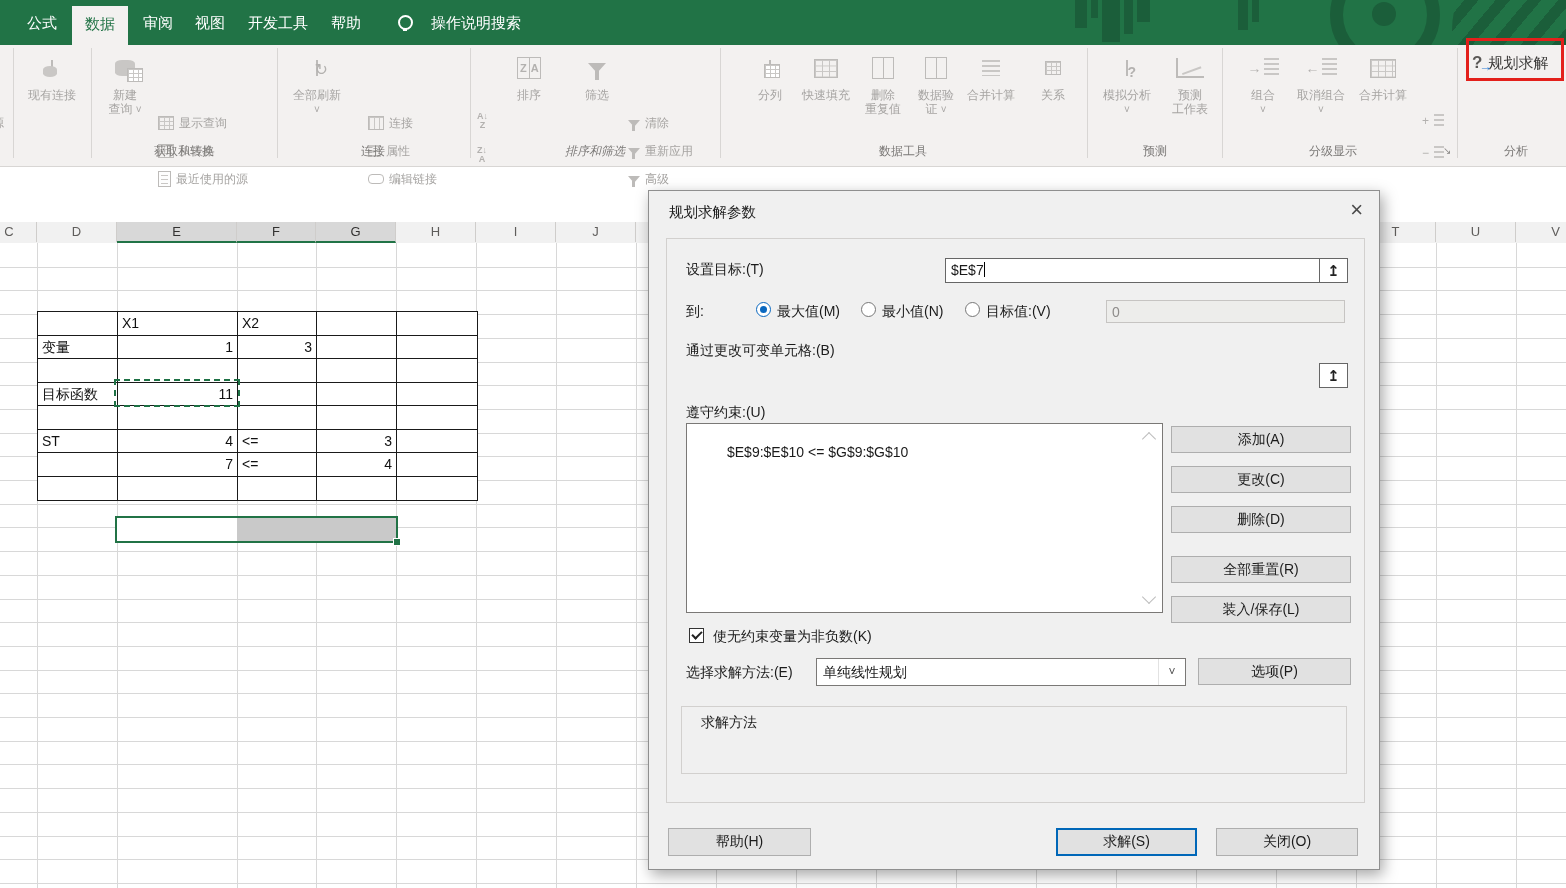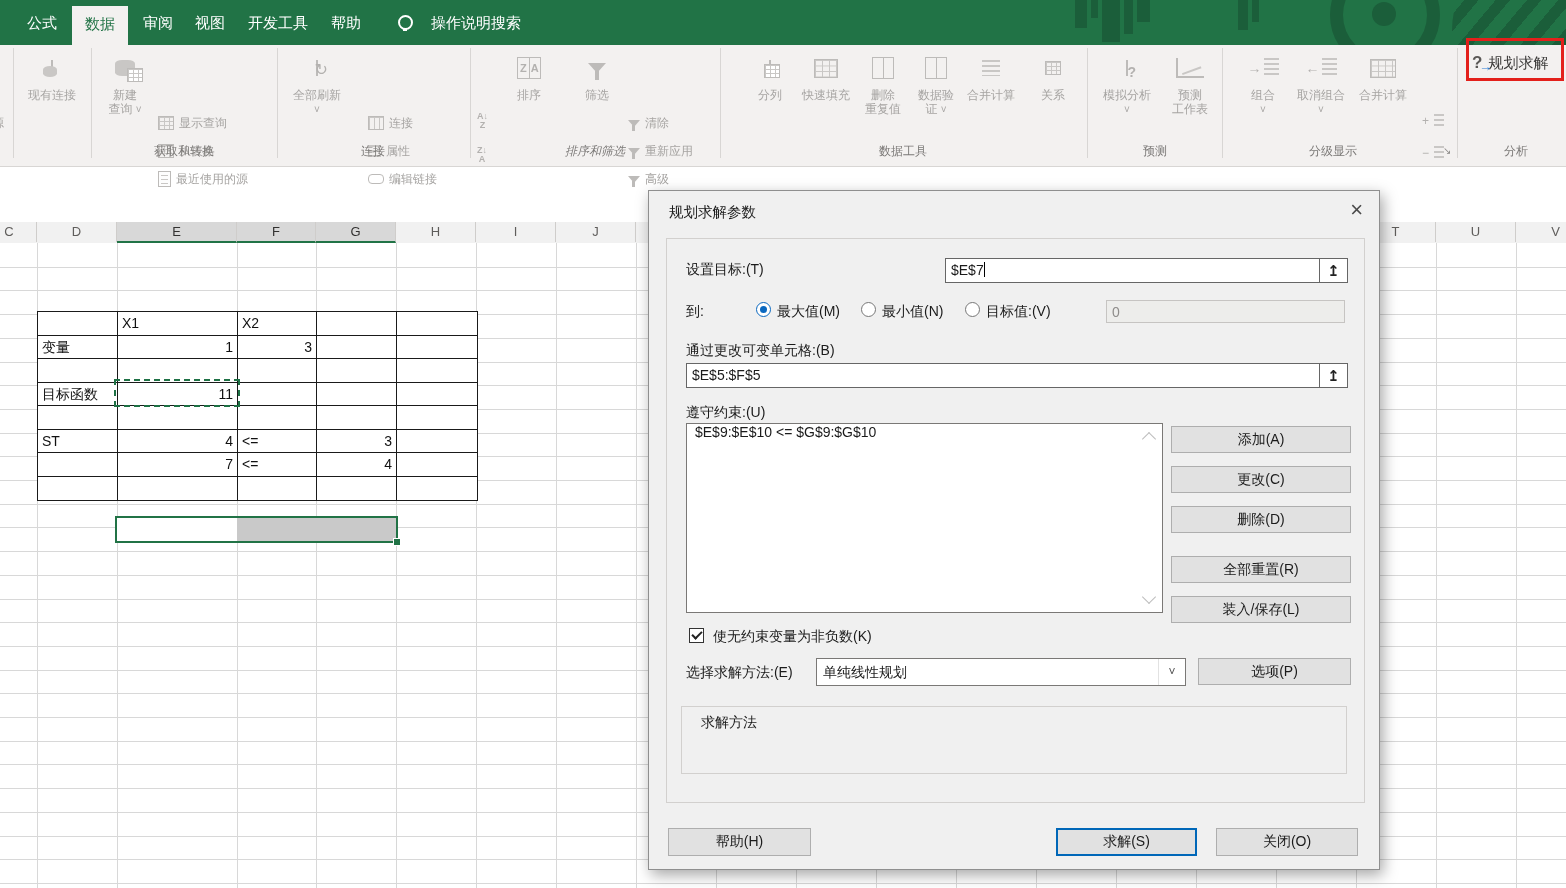--- a/index.html
+++ b/index.html
@@ -89,21 +89,21 @@
   .dlabel{position:absolute;white-space:nowrap;}
   .dinput{position:absolute;background:#fff;border:1px solid #666;line-height:23px;padding:0 5px;overflow:hidden;white-space:nowrap;}
   .dinput.disabled{background:#ededeb;border-color:#c6c4c2;color:#8e8c8a;}
   .caret{display:inline-block;width:1px;height:15px;background:#000;vertical-align:-2px;}
   .picker{position:absolute;width:27px;background:#fff;border:1px solid #666;display:flex;align-items:center;justify-content:center;
      font-size:15px;color:#222;font-weight:bold;}
   .radio{position:absolute;width:15px;height:15px;border-radius:50%;border:1px solid #777;background:#fff;box-sizing:border-box;}
   .radio.sel{border-color:#0a68c0;}
   .radio.sel::after{content:"";display:block;width:7px;height:7px;margin:3px;border-radius:50%;background:#0a68c0;}
   #constraint-list{position:absolute;left:37px;top:232px;width:475px;height:188px;background:#fff;border:1px solid #7a7876;}
-  #constraint-list .row{padding:0 8px;white-space:nowrap;}
+  #constraint-list .row{padding:20px 8px;white-space:nowrap;margin-left:32px;}
   .scrollchev{position:absolute;width:9px;height:9px;border-left:1.5px solid #bdbdbd;border-top:1.5px solid #bdbdbd;}
   .dbtn{position:absolute;background:#e1e1e1;border:1px solid #aeaeae;display:flex;align-items:center;justify-content:center;
      font-size:14px;color:#1b1b1b;box-sizing:border-box;}
   .dbtn.default{border:2px solid #0067b8;}
   #nonneg-box{position:absolute;left:40px;top:437px;width:15px;height:15px;background:#fff;border:1.5px solid #333;box-sizing:border-box;}
   #nonneg-box .checkmark{display:block;width:8px;height:4px;border-left:2px solid #222;border-bottom:2px solid #222;
      transform:rotate(-45deg);margin:2px 0 0 1.5px;}
   #method-combo{position:absolute;left:167px;top:467px;width:370px;height:28px;background:#fff;border:1px solid #7a7876;
      line-height:26px;padding:0 6px;box-sizing:border-box;}
   #method-combo .cchev{position:absolute;right:0;top:0;width:26px;height:26px;display:flex;align-items:center;justify-content:center;
@@ -479,21 +479,20 @@
     <div class="dlabel" style="left:37px;top:112px;">到:</div>
     <span class="radio sel" style="left:107px;top:111px;"></span>
     <div class="dlabel" style="left:128px;top:112px;">最大值(M)</div>
     <span class="radio" style="left:212px;top:111px;"></span>
     <div class="dlabel" style="left:233px;top:112px;">最小值(N)</div>
     <span class="radio" style="left:316px;top:111px;"></span>
     <div class="dlabel" style="left:337px;top:112px;">目标值:(V)</div>
     <div class="dinput disabled" style="left:457px;top:109px;width:227px;height:21px;">0</div>
 
     <div class="dlabel" style="left:37px;top:151px;">通过更改可变单元格:(B)</div>
-    <div class="dinput" style="left:37px;top:172px;width:623px;height:23px;">$E$5:$F$5</div>
     <div class="picker" style="left:670px;top:172px;height:23px;">↥</div>
 
     <div class="dlabel" style="left:37px;top:213px;">遵守约束:(U)</div>
     <div id="constraint-list">
       <div class="row">$E$9:$E$10 &lt;= $G$9:$G$10</div>
       <span class="scrollchev" style="position:absolute;right:8px;top:10px;transform:rotate(45deg);"></span>
       <span class="scrollchev" style="position:absolute;right:8px;bottom:10px;transform:rotate(225deg);"></span>
     </div>
 
     <div class="dbtn" style="left:522px;top:235px;width:180px;height:27px;">添加(A)</div>

